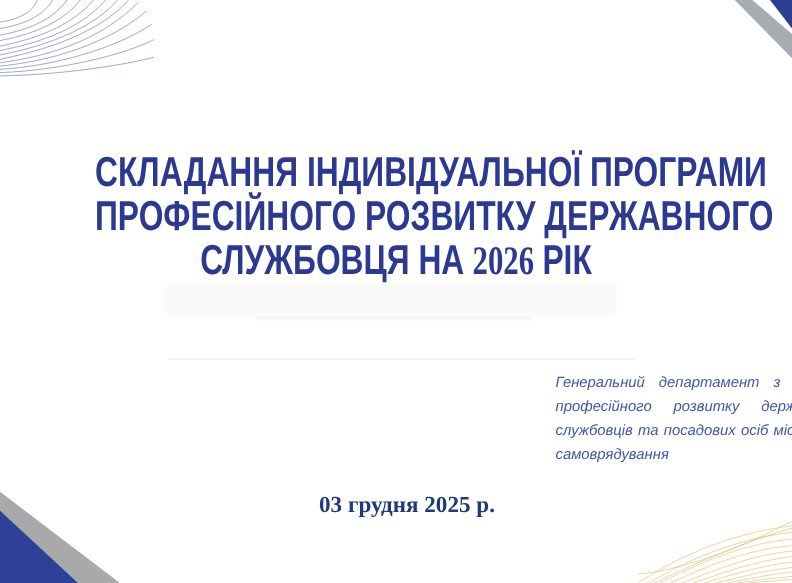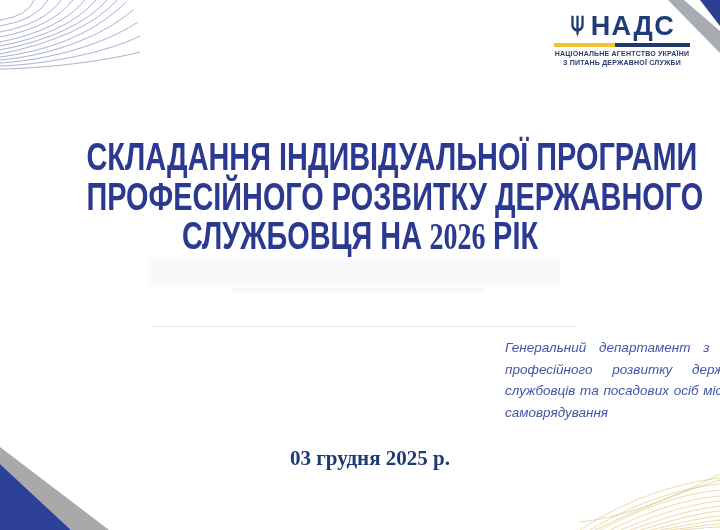--- a/index.html
+++ b/index.html
@@ -73,36 +73,20 @@
     <path d="M0,63 C50,60 105,44 138,22"></path>
     <path d="M0,66 C55,64 112,50 140,36"></path>
     <path d="M0,69 C60,68 118,58 140,52"></path>
   </svg>
 
   <svg id="corner-topright" class="corner-svg" width="60" height="60" viewBox="660 0 60 60">
     <polygon points="668,0 684,0 720,31 720,53" fill="#A9ABB3"></polygon>
     <polygon points="700,0 720,0 720,26" fill="#2C3E90"></polygon>
   </svg>
 
-  <div class="logo">
-    <div class="logo-row">
-      <svg width="17" height="29" viewBox="0 0 22 30">
-        <path fill="#1E3C78" d="M3,1 h3 v12 c0,2.5 1.5,4 3.5,4.7 V1 h3 v16.7 c2,-0.7 3.5,-2.2 3.5,-4.7 V1 h3 v12 c0,4.5 -3,7.5 -6.5,8.5 V24 l-1.5,4 -1.5,-4 v-2.5 C6,20.5 3,17.5 3,13 z"></path>
-      </svg>
-      <span class="logo-name">НАДС</span>
-    </div>
-    <div class="logo-bar">
-      <span class="seg-yellow"></span>
-      <span class="seg-navy"></span>
-    </div>
-    <div class="logo-taglines">
-      <div>НАЦІОНАЛЬНЕ АГЕНТСТВО УКРАЇНИ</div>
-      <div>З ПИТАНЬ ДЕРЖАВНОЇ СЛУЖБИ</div>
-    </div>
-  </div>
 
   <div class="title-block">
     <div>СКЛАДАННЯ ІНДИВІДУАЛЬНОЇ ПРОГРАМИ</div>
     <div>ПРОФЕСІЙНОГО РОЗВИТКУ ДЕРЖАВНОГО</div>
     <div><span>СЛУЖБОВЦЯ НА</span><span class="title-sp"></span><span class="title-year">2026</span><span class="title-sp"></span><span>РІК</span></div>
   </div>
 
   <div class="ghost-a"></div>
   <div class="ghost-b"></div>
 

